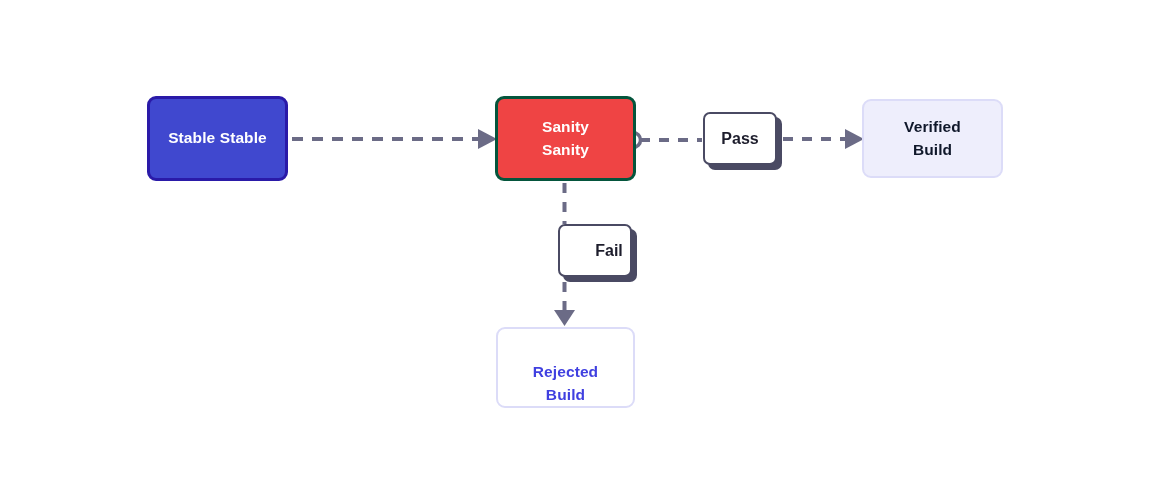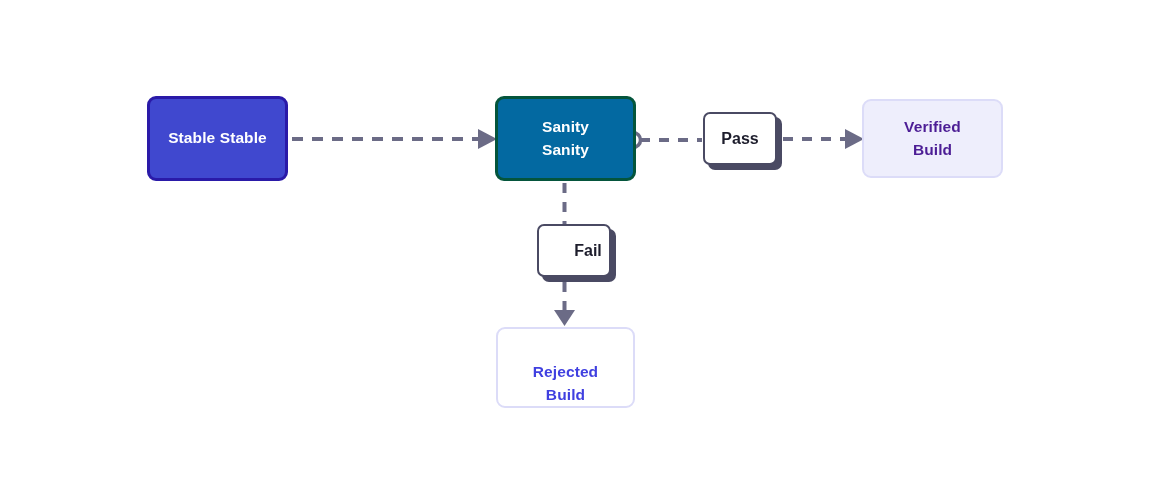--- a/index.html
+++ b/index.html
@@ -50,35 +50,35 @@
     border: 3px solid #2a1aa8;
     color: #ffffff;
   }
 
   
   .node-sanity {
     left: 495px;
     top: 96px;
     width: 141px;
     height: 85px;
-    background: #0369a1;
+    background: #ef4444;
     border: 3px solid #04553c;
     color: #ffffff;
     justify-content: center;
   }
 
   
   .node-verified {
     left: 862px;
     top: 99px;
     width: 141px;
     height: 79px;
     background: #eeeefc;
     border: 2px solid #dcdcf8;
-    color: #4c1d95;
+    color: #0f172a;
   }
 
   
   .node-rejected {
     left: 496px;
     top: 327px;
     width: 139px;
     height: 81px;
     background: #ffffff;
     border: 2px solid #dcdcf8;
@@ -102,21 +102,21 @@
     box-shadow: 5px 5px 0 0 #4a4a63;
     z-index: 4;
   }
   .label-pass {
     left: 703px;
     top: 112px;
     width: 74px;
     height: 53px;
   }
   .label-fail {
-    left: 537px;
+    left: 558px;
     top: 224px;
     width: 74px;
     height: 53px;
     padding-left: 28px;
   }
 
   .node-line { display: block; }
 </style>
 </head>
 <body>

